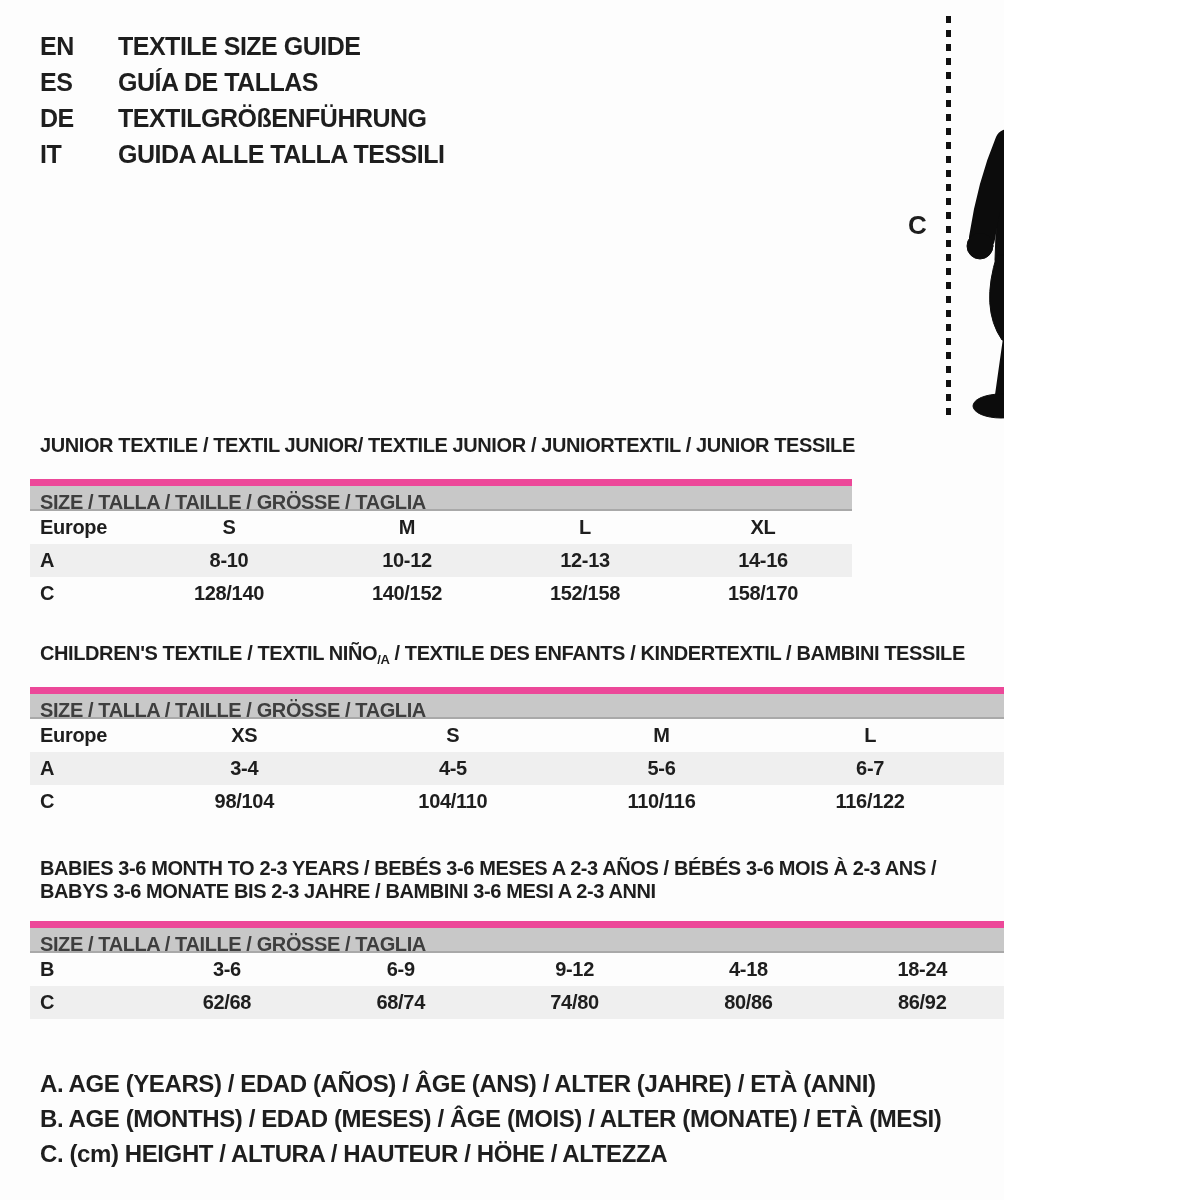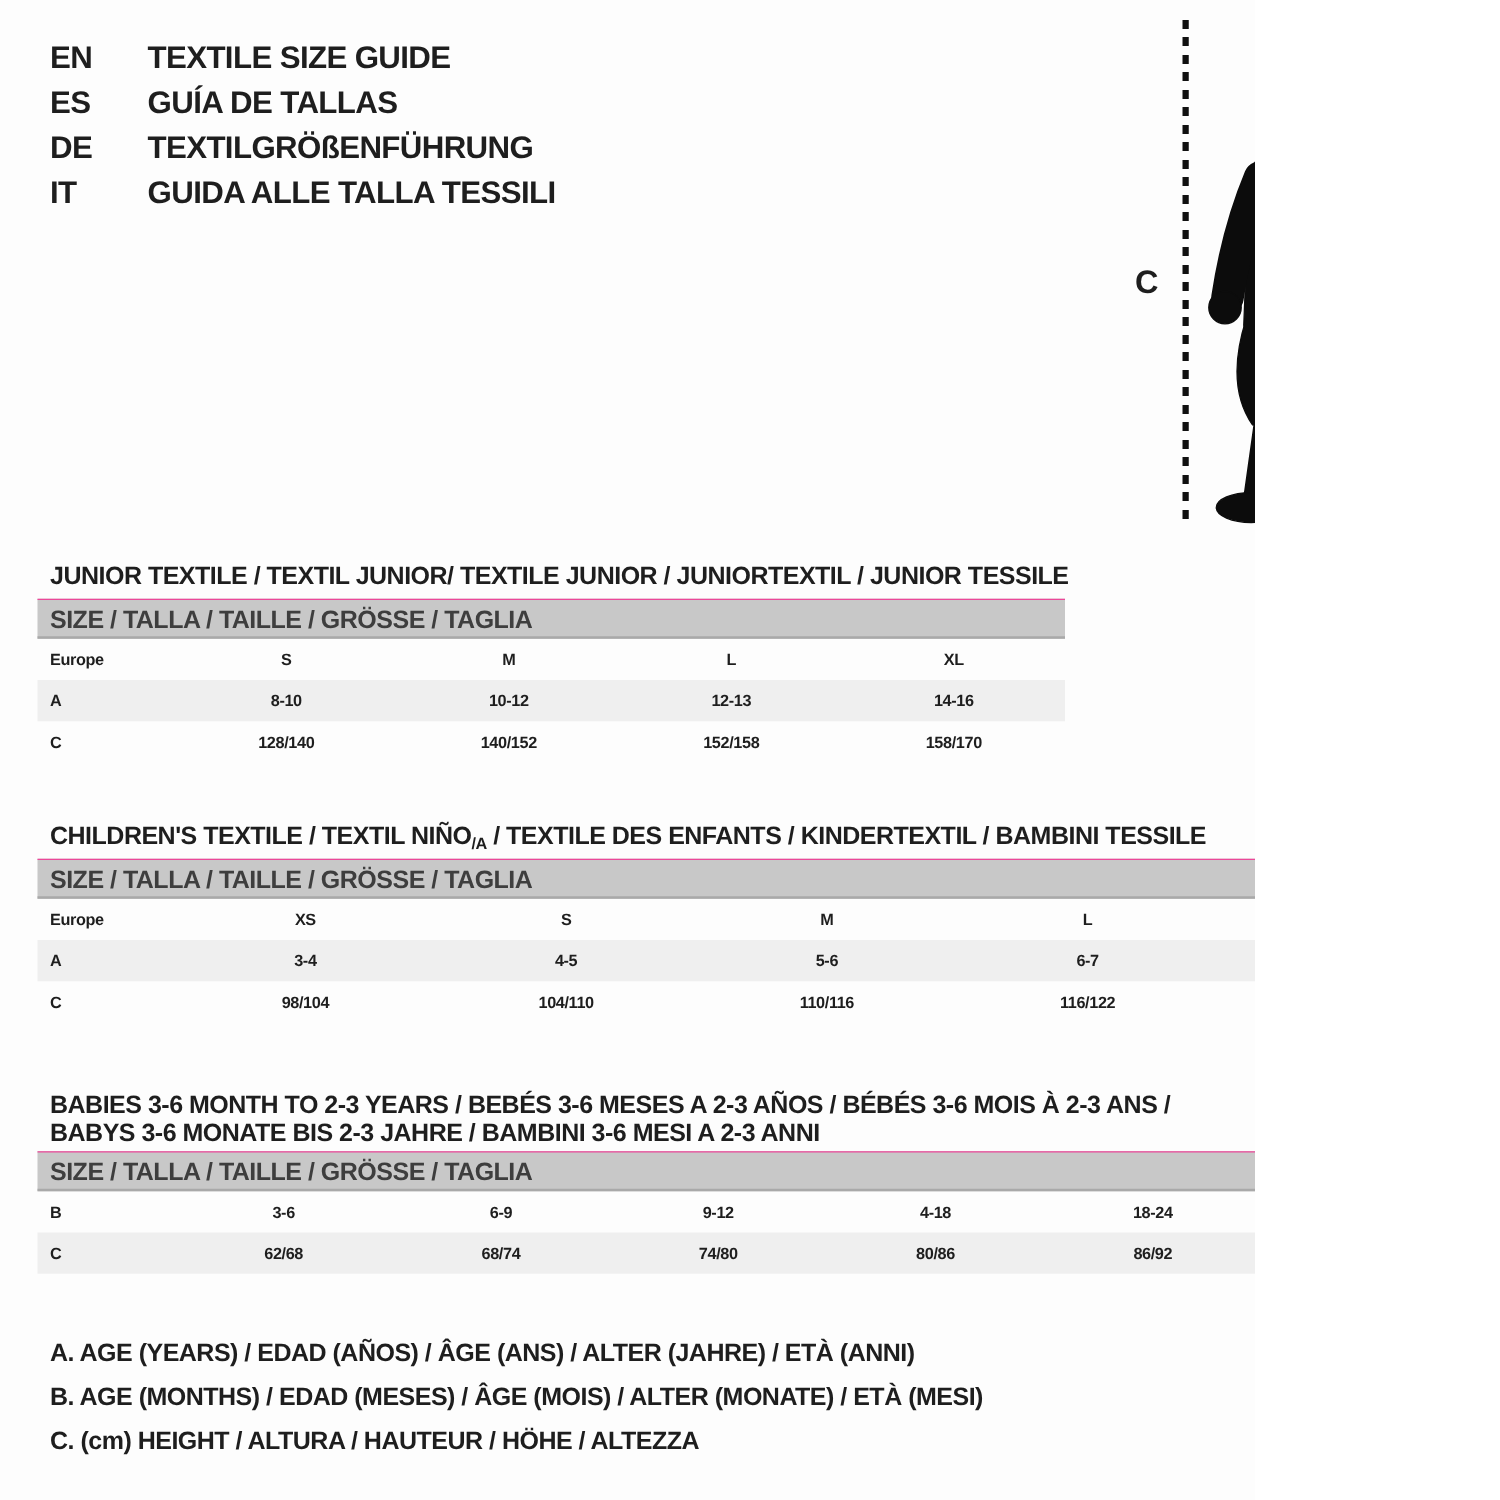--- a/index.html
+++ b/index.html
@@ -63,73 +63,72 @@
   }
 
   
   .section-title {
     position: absolute;
     left: 40px;
     font-size: 20px;
     font-weight: 700;
     letter-spacing: -0.4px;
     white-space: nowrap;
-    margin-top: 16px;
   }
   .sub-small {
     font-size: 13px;
     vertical-align: -4px;
     font-weight: 700;
   }
 
   
   .size-table {
     position: absolute;
     left: 30px;
   }
   .tbl-head {
     height: 32px;
     line-height: 32px;
     background: #c8c8c8;
-    border-top: 1px solid #ec4899;
+    border-top: 7px solid #ec4899;
     border-bottom: 2px solid #a9a9a9;
     padding-left: 10px;
     font-size: 20px;
     font-weight: 700;
     letter-spacing: -0.4px;
     color: #3e3e3e;
     white-space: nowrap;
     overflow: hidden;
   }
   .trow {
     display: grid;
     height: 33px;
     align-items: center;
-    font-size: 13px;
+    font-size: 20px;
     font-weight: 600;
     letter-spacing: -0.3px;
   }
   .trow.shaded { background: #efefef; }
   .trow .lbl { padding-left: 10px; text-align: left; }
   .trow .val { text-align: center; }
   .cols4 { grid-template-columns: 110px repeat(4, 1fr); }
   .cols5 { grid-template-columns: 110px repeat(5, 1fr); }
   .cols6 { grid-template-columns: 110px repeat(6, 1fr); }
 
   
   .legend {
     position: absolute;
     left: 40px;
     top: 1066px;
   }
   .legend-line {
     height: 35px;
     display: flex;
     align-items: center;
-    font-size: 20px;
+    font-size: 24px;
     font-weight: 700;
     letter-spacing: -0.4px;
     white-space: nowrap;
   }
 </style>
 </head>
 <body>
 
 <div id="canvas">
 

